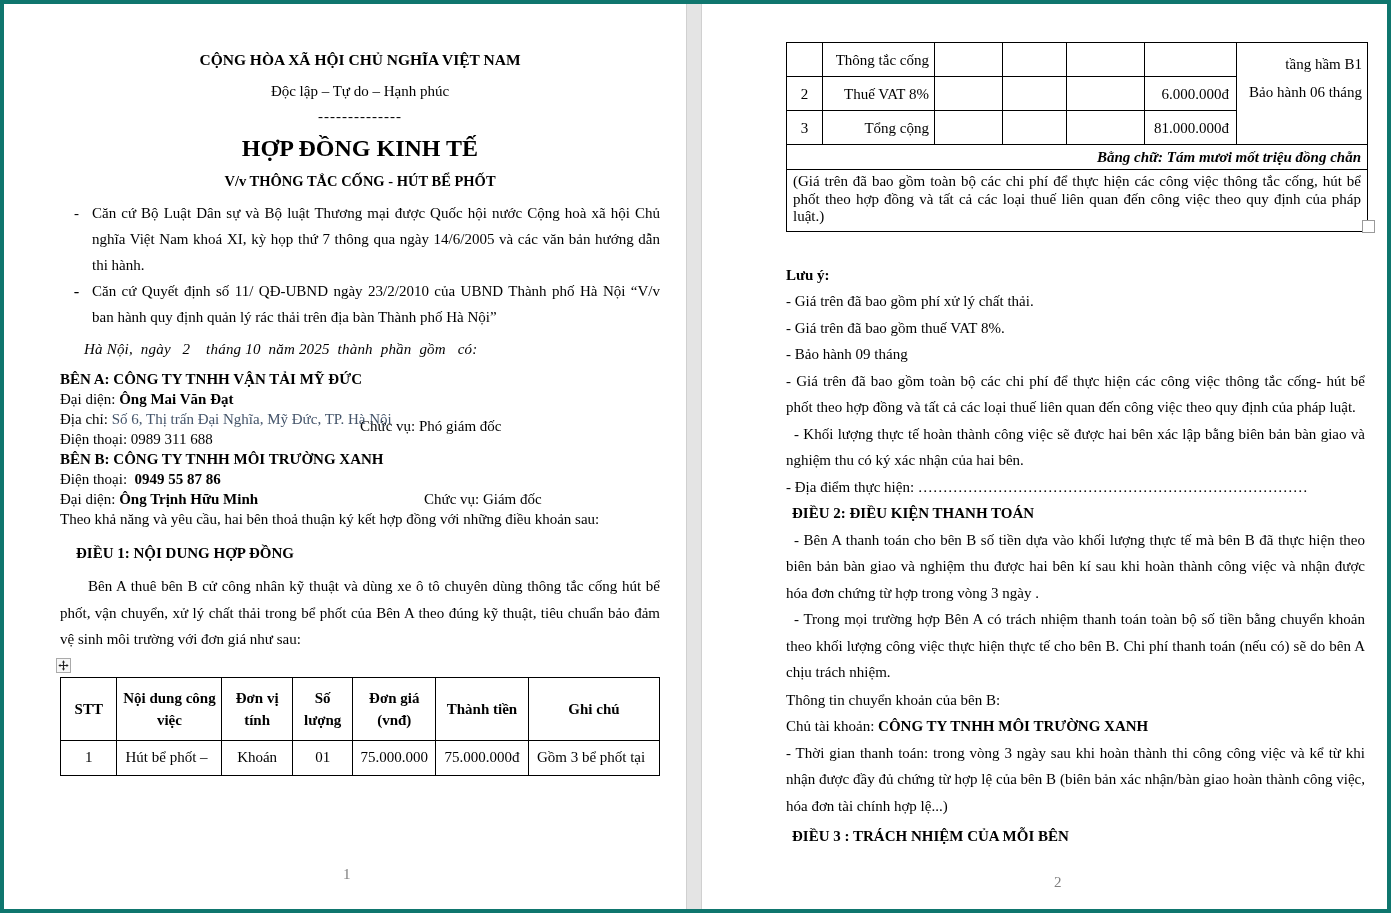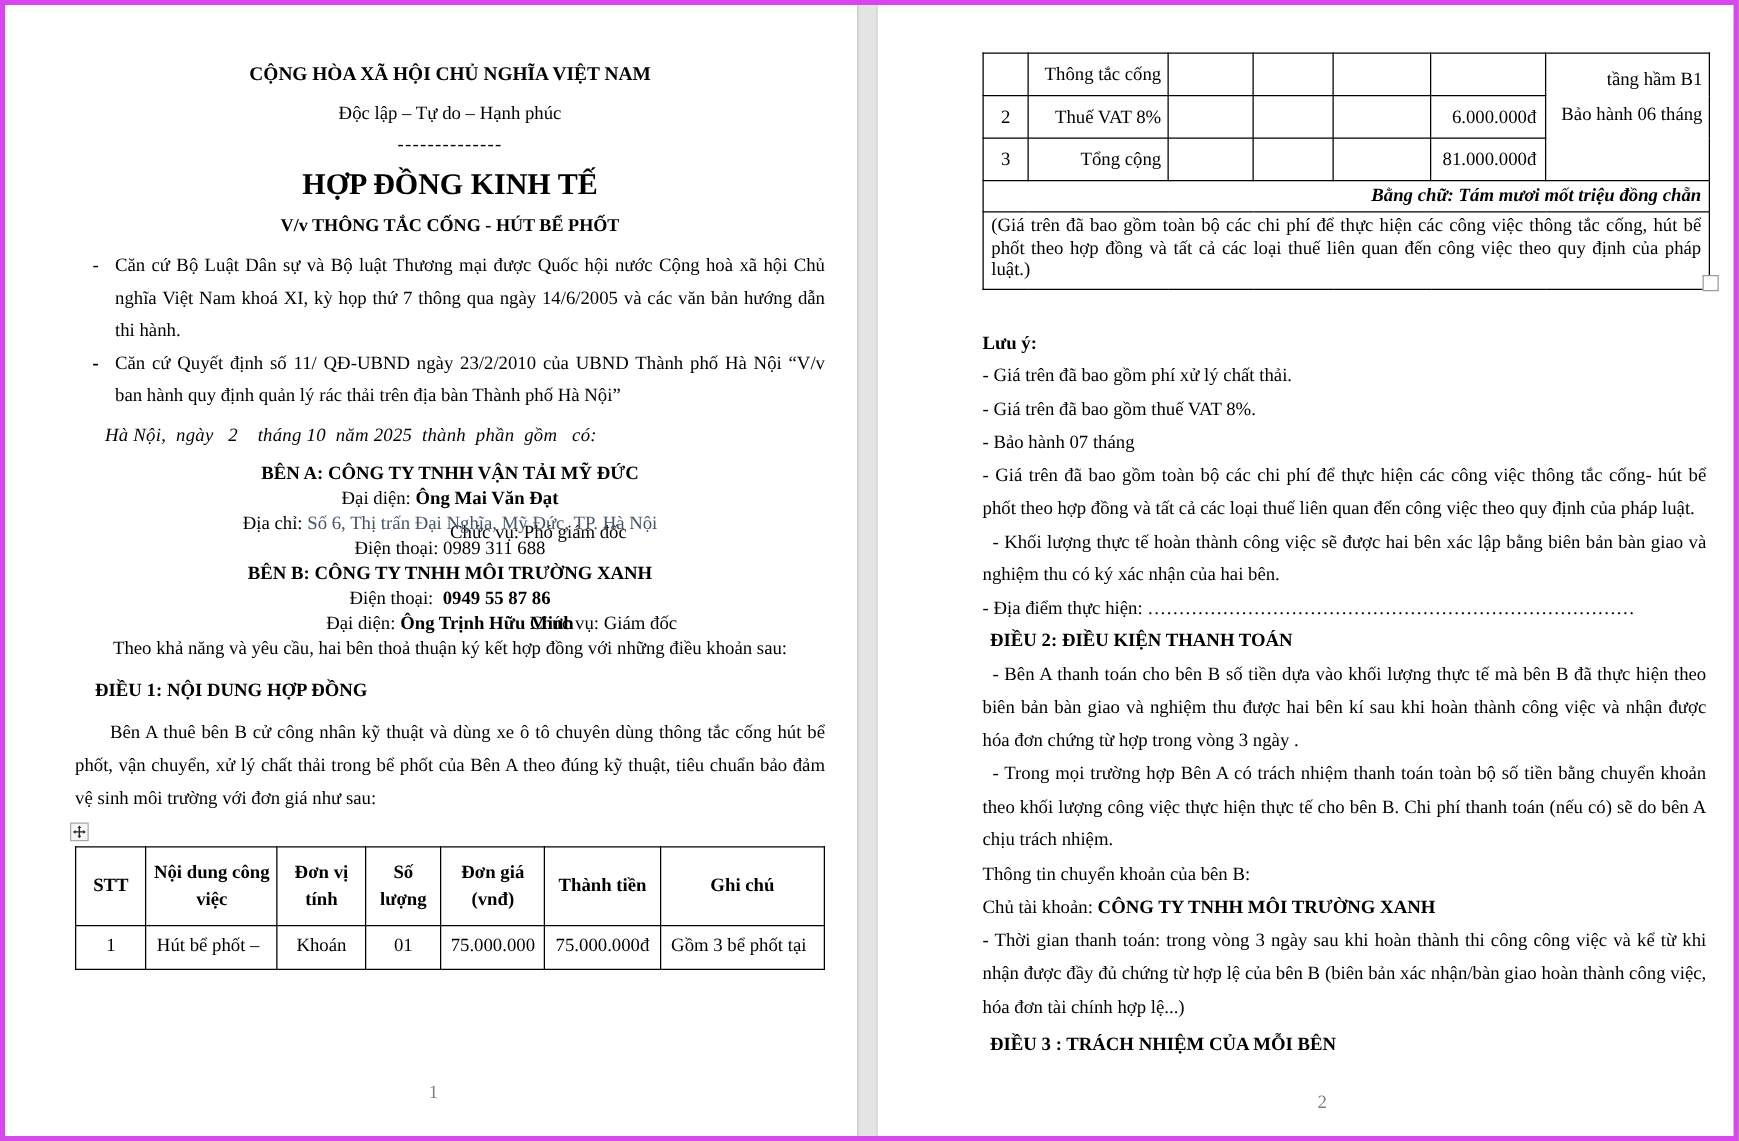--- a/index.html
+++ b/index.html
@@ -1,19 +1,19 @@
 <!DOCTYPE html>
 <html lang="vi"><head>
 <meta charset="utf-8">
 <style>
   * { margin:0; padding:0; box-sizing:border-box; }
   html,body { background:#ffffff; }
   .screen{
     position:relative; width:1391px; height:913px;
-    border:4px solid #d946ef; background:#737373; overflow:hidden;
+    border:4px solid #0f766e; background:#0ea5e9; overflow:hidden;
     font-family:"Liberation Serif","DejaVu Serif",serif;
     font-size:15px; color:#000;
   }
   .page{ position:absolute; top:0; height:100%; background:#fff; }
   .page1{ left:0; width:682px; padding:46px 26px 0 56px; }
   .page-gap{ position:absolute; left:682px; top:0; width:16px; height:100%;
     background:#e4e4e4; border-left:1px solid #d0d0d0; border-right:1px solid #d0d0d0; }
   .page2{ left:698px; width:685px; padding:38px 22px 0 84px; }
 
   .center{ text-align:center; }
@@ -29,21 +29,21 @@
   .subtitle{ margin-top:10px; font-size:14.5px; font-weight:bold; line-height:20px; }
   .contract-no{ margin-top:6px; line-height:20px; }
 
   .bullets{ margin-top:9px; }
   .bullets .li{ position:relative; padding-left:32px; line-height:26px; text-align:justify; }
   .bullets .dash{ position:absolute; left:14px; }
 
   .dateline{ margin-top:8px; padding-left:24px; line-height:22px; letter-spacing:.2px; }
 
   .party{ margin-top:9px; }
-  .party .ln{ position:relative; line-height:20px;text-align:center; }
+  .party .ln{ position:relative; line-height:20px; }
   .pos-a{ position:absolute; left:300px; top:0;margin-top:27px; }
   .pos-b{ position:absolute; left:364px; top:0; }
   .addr-blue{ color:#44546a; }
 
   .art1-h{ margin-top:13px; padding-left:16px; font-weight:bold; line-height:22px; }
   .art1-body{ margin-top:9px; text-indent:28px; line-height:26.5px; text-align:justify; }
 
   .tblwrap{ position:relative; margin-top:24px; }
   .anchor{ position:absolute; left:-4px; top:-19px; width:15px; height:15px;
     border:1px solid #aaa; background:#f7f7f7; display:flex; align-items:center; justify-content:center; }
@@ -224,21 +224,21 @@
       </tr>
     </tbody>
       </table>
 
     <div class="resize-handle"></div>
 
     <div class="p2body">
       <p class="luu-y-h">Lưu ý:</p>
       <p>-  Giá trên đã bao gồm phí xử lý chất thải.</p>
       <p>- Giá trên đã bao gồm thuế VAT 8%.</p>
-      <p>- Bảo hành 07 tháng</p>
+      <p>- Bảo hành 09 tháng</p>
       <p class="jus">- Giá trên đã bao gồm toàn bộ các chi phí để thực hiện các công việc thông tắc cống- hút bể phốt theo hợp đồng và tất cả các loại thuế liên quan đến công việc theo quy định của pháp luật.</p>
       <p class="jus ind">-  Khối lượng thực tế hoàn thành công việc sẽ được hai bên xác lập bằng biên bản bàn giao và nghiệm thu có ký xác nhận của hai bên.</p>
       <p>- Địa điểm thực hiện: ……………………………………………………………………</p>
 
       <p class="art-h">ĐIỀU 2: ĐIỀU KIỆN THANH TOÁN</p>
       <p class="jus ind">-  Bên A thanh toán cho bên B số tiền dựa vào khối lượng thực tế mà bên B đã thực hiện theo biên bản bàn giao và nghiệm thu được hai bên kí sau khi hoàn thành công việc và nhận được hóa đơn chứng từ hợp trong vòng 3 ngày .</p>
       <p class="jus ind">-  Trong mọi trường hợp Bên A có trách nhiệm thanh toán toàn bộ số tiền bằng chuyển khoản theo khối lượng công việc thực hiện thực tế cho bên B. Chi phí thanh toán (nếu có) sẽ do bên A chịu trách nhiệm.</p>
       <p class="mt">Thông tin chuyển khoản của bên B:</p>
       <p>
         <span>Chủ tài khoản: </span><span class="b">CÔNG TY TNHH MÔI TRƯỜNG XANH</span>

